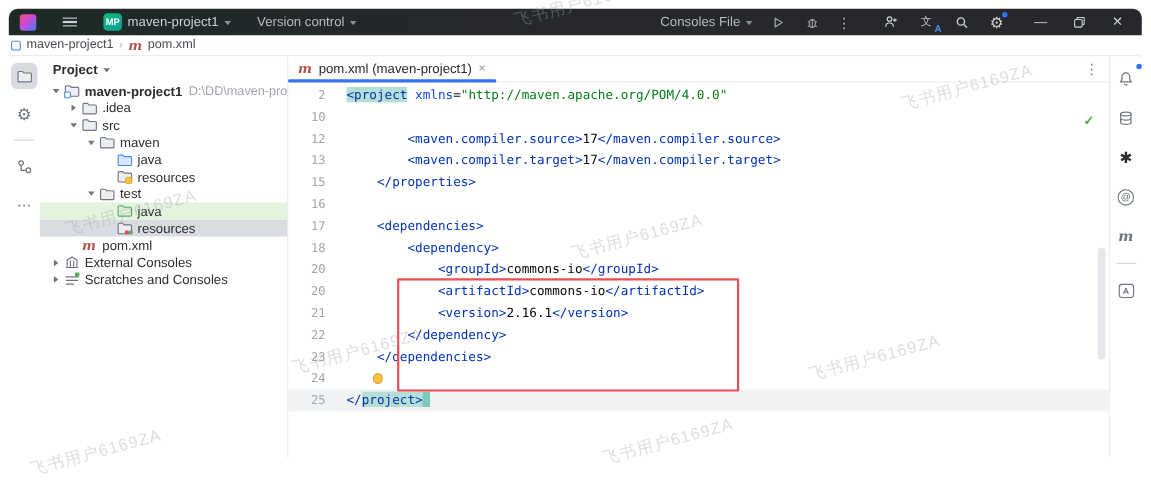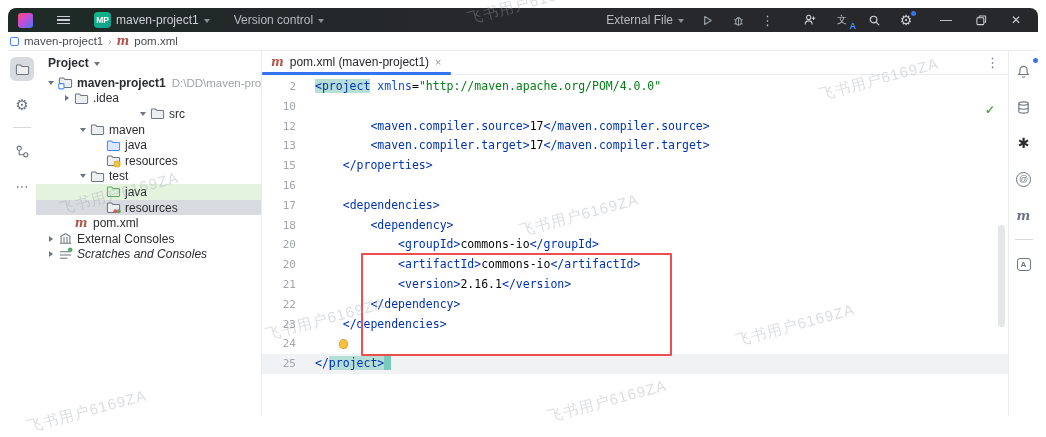--- a/index.html
+++ b/index.html
@@ -110,21 +110,21 @@
         <span class="tchev"></span>
       </span>
       <span class="tb-item tb-dim">
         <span>Version control</span>
         <span class="tchev"></span>
       </span>
     </div>
 
     <div class="tb-run">
       <span class="tb-item">
-        <span>External File</span>
+        <span>Consoles File</span>
         <span class="tchev"></span>
       </span>
       <span class="tb-icon">
         <svg width="13" height="13" viewBox="0 0 14 14">
             <path d="M4 2.8 L11 7 L4 11.2 Z" fill="none" stroke="#9ba0a6" stroke-width="1.3" stroke-linejoin="round"></path>
           </svg>
       </span>
       <span class="tb-icon">
         <svg width="13" height="13" viewBox="0 0 14 14" stroke="#9ba0a6" stroke-width="1.1" fill="none">
           <ellipse cx="7" cy="8" rx="3" ry="3.8"></ellipse>
@@ -221,21 +221,21 @@
             <span class="chev right">
               <i></i>
             </span>
             <span class="ticon">
               <svg width="15" height="15" viewBox="0 0 16 16">
                 <path d="M1.5 4.2c0-.6.4-1 1-1h3.4l1.5 1.5h6.1c.6 0 1 .4 1 1v6.6c0 .6-.4 1-1 1h-11c-.6 0-1-.4-1-1z" fill="#eceef0" stroke="#6e7480" stroke-width="1.1"></path>
               </svg>
             </span>
             <span class="lbl">.idea</span>
           </div>
-          <div class="tree-row" style="padding-left: 24px; justify-content: center;">
+          <div class="tree-row" style="padding-left: 24px;">
             <span class="chev down">
               <i></i>
             </span>
             <span class="ticon">
               <svg width="15" height="15" viewBox="0 0 16 16">
                 <path d="M1.5 4.2c0-.6.4-1 1-1h3.4l1.5 1.5h6.1c.6 0 1 .4 1 1v6.6c0 .6-.4 1-1 1h-11c-.6 0-1-.4-1-1z" fill="#eceef0" stroke="#6e7480" stroke-width="1.1"></path>
               </svg>
             </span>
             <span class="lbl">src</span>
           </div>
@@ -311,21 +311,21 @@
             <span class="chev right">
               <i></i>
             </span>
             <span class="ticon">
               <svg width="15" height="15" viewBox="0 0 16 16" stroke="#6e7480" stroke-width="1.1" fill="none">
                 <path d="M2.5 6.2 L8 2.8 L13.5 6.2 M3.3 6.5 v6 M6.4 6.5 v6 M9.6 6.5 v6 M12.7 6.5 v6 M2 13 h12"></path>
               </svg>
             </span>
             <span class="lbl">External Consoles</span>
           </div>
-          <div class="tree-row" style="padding-left: 8px; font-style: italic;">
+          <div class="tree-row" style="padding-left: 8px;">
             <span class="chev right">
               <i></i>
             </span>
             <span class="ticon">
               <svg width="15" height="15" viewBox="0 0 16 16">
                 <g stroke="#6e7480" stroke-width="1.2" fill="none">
                   <path d="M2 5 h12 M2 8.5 h12 M2 12 h8"></path>
                 </g>
                 <circle cx="13" cy="3" r="2.4" fill="#59a869"></circle>
               </svg>

